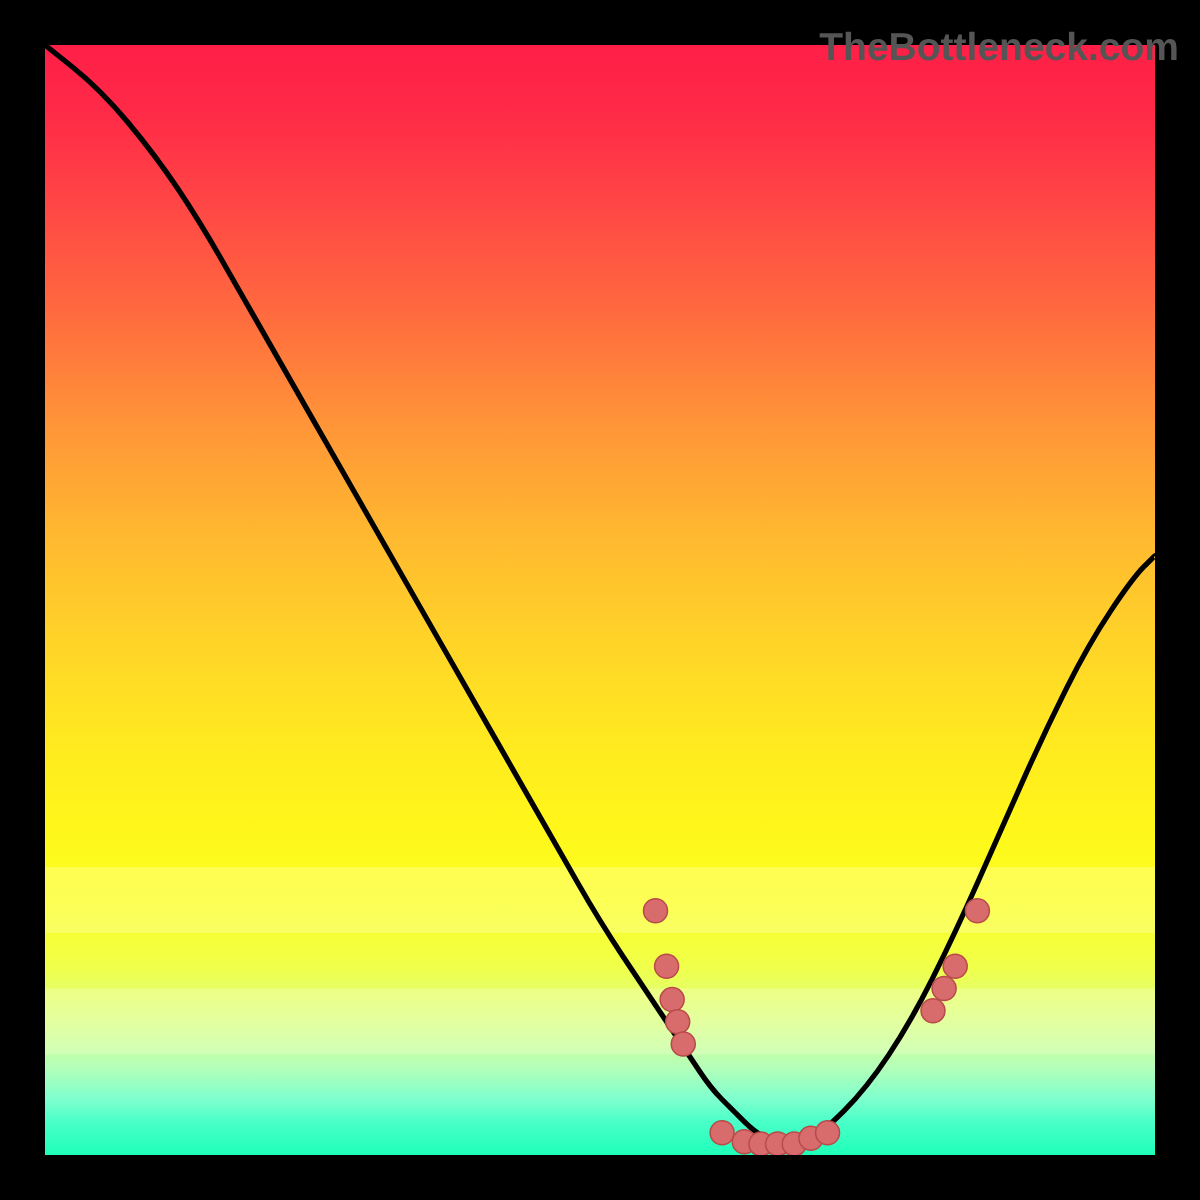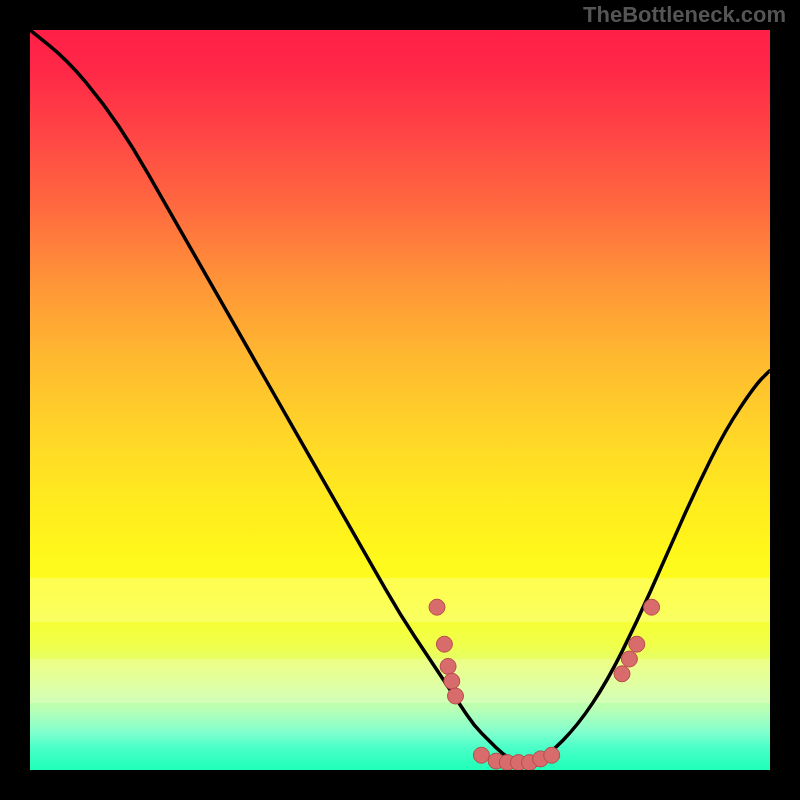--- a/index.html
+++ b/index.html
@@ -7,24 +7,24 @@
     padding: 0;
     background: #000;
     width: 800px;
     height: 800px;
     overflow: hidden;
     position: relative;
     font-family: Arial, sans-serif;
   }
   .attribution {
     position: absolute;
-    top: 2px;
+    top: 16px;
     right: 14px;
     color: #555;
-    font-size: 22px;
+    font-size: 26px;
     font-weight: bold;
     z-index: 10;
   }
   .plot-area {
     position: absolute;
     left: 30px;
     top: 30px;
     width: 740px;
     height: 740px;
     overflow: hidden;

